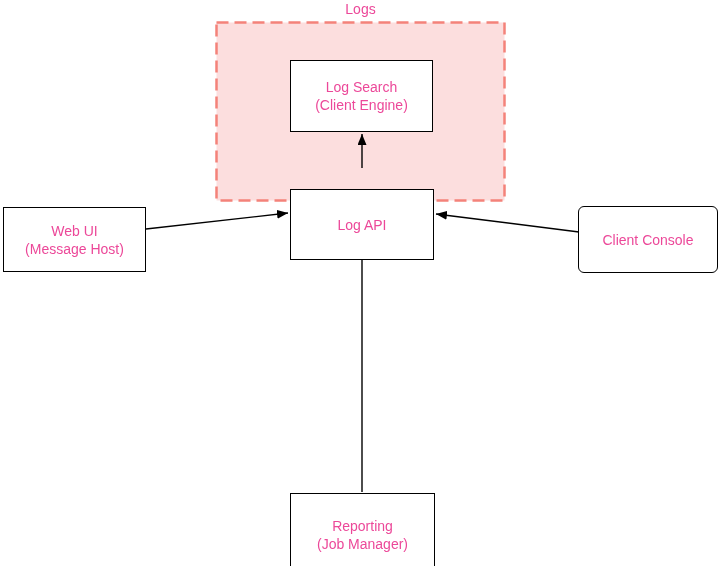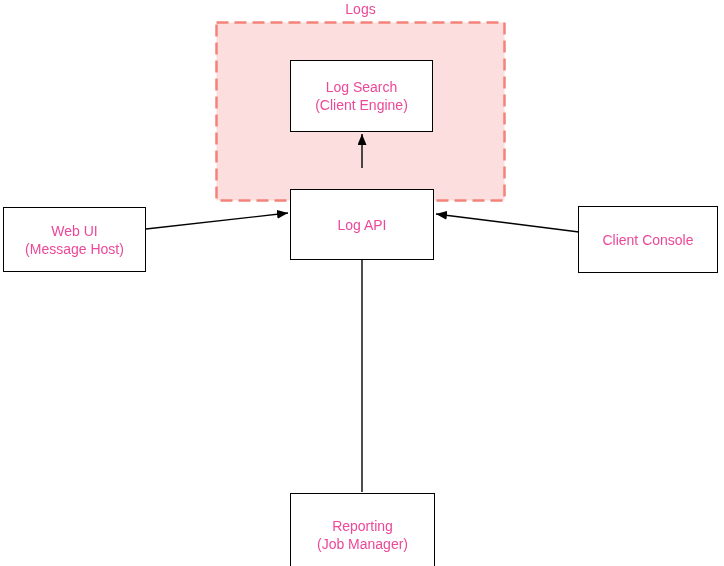--- a/index.html
+++ b/index.html
@@ -35,21 +35,21 @@
     left: 216px; top: 1px;
     width: 289px;
     text-align: center;
     font-size: 14px;
     line-height: 17px;
   }
   
   .n-log-search     { left: 290px; top: 60px;  width: 143px; height: 72px; }
   .n-log-api        { left: 290px; top: 169px; width: 144px; height: 71px; margin-top: 20px; }
   .n-web-ui         { left: 3px;   top: 207px; width: 143px; height: 65px; }
-  .n-client-console { left: 578px; top: 206px; width: 140px; height: 67px; }
+  .n-client-console { left: 578px; top: 206px; width: 140px; height: 67px; border-radius: 6px; }
   .n-reporting      { left: 290px; top: 493px; width: 145px; height: 84px; }
 </style>
 </head>
 <body>
 
 <div class="canvas">
 
   <svg class="layer" width="724" height="566" viewBox="0 0 724 566">
     <defs>
       <marker id="arrow" markerUnits="userSpaceOnUse" markerWidth="11" markerHeight="9" refX="11" refY="4.5" orient="auto">

